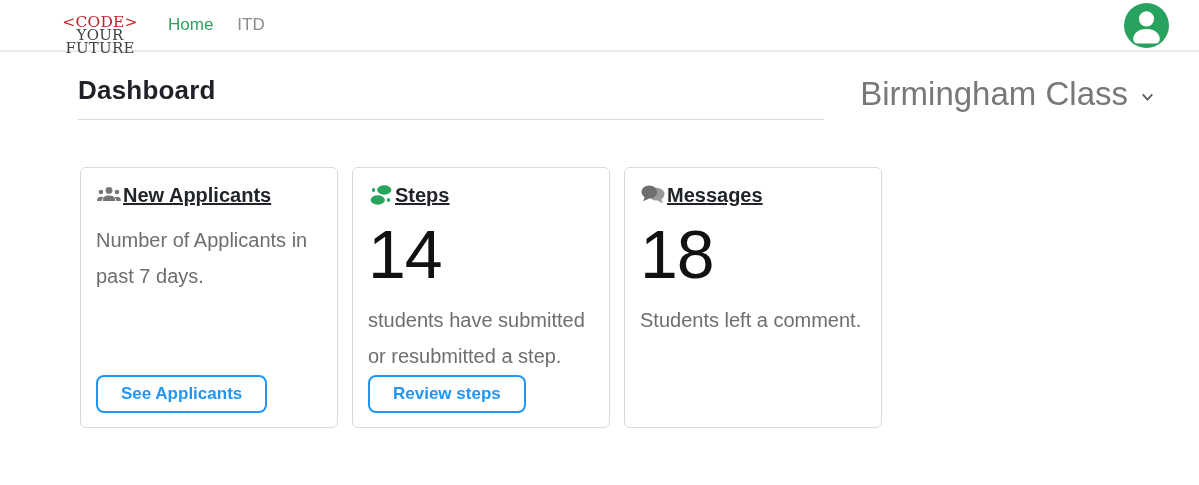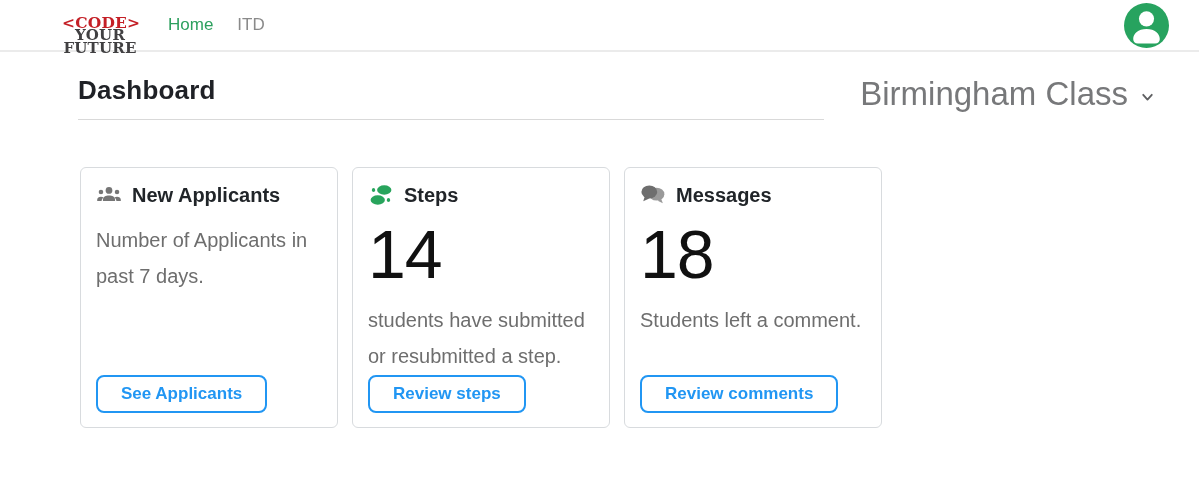--- a/index.html
+++ b/index.html
@@ -6,21 +6,21 @@
   html, body { width: 1199px; height: 485px; background: #ffffff; overflow: hidden; }
   body { font-family: "Liberation Sans", sans-serif; color: #212529; }
 
   
   .navbar {
     height: 52px; background: #fff; border-bottom: 2px solid #ebebeb;
     display: flex; align-items: center; padding: 0 16px 0 62px;
   }
   .logo {
     width: 76px; text-align: center; line-height: 13px;
-    font-family: "DejaVu Serif", serif; font-weight: 700; font-size: 15px;
+    font-family: "DejaVu Serif", serif; font-weight: 400; font-size: 15px;
     letter-spacing: 0.2px; cursor: pointer; margin-top: 20px;
   }
   .logo .code { color: #c41f26; font-size: 15.5px; }
   .logo .dark { color: #414042; }
   .nav-links { display: flex; align-items: center; gap: 24px; margin-left: 30px; font-size: 17px; }
   .nav-link { text-decoration: none; cursor: pointer; }
   .nav-link.active { color: #2da05e; }
   .nav-link.plain { color: #8a8a8a; }
   .nav-spacer { flex: 1; }
   .avatar-btn { width: 45px; height: 45px; margin-right: 14px; cursor: pointer; border: none; background: transparent; padding: 0; }
@@ -39,21 +39,21 @@
     margin-top: -8px;
   }
 
   
   .cards { display: flex; gap: 14px; padding: 47px 0 0 80px; }
   .card {
     width: 258px; height: 261px; background: #fff;
     border: 1px solid #d8dbde; border-radius: 6px;
     padding: 14px 15px; display: flex; flex-direction: column;
   }
-  .card-header { display: flex; align-items: center; gap: 10px; }
+  .card-header { display: flex; align-items: center; gap: 1px; text-decoration: underline; }
   .card-title { font-size: 20px; font-weight: 600; color: #212529; }
   .card-icon { flex: 0 0 auto; display: inline-flex; }
   .card-value { font-size: 68px; font-weight: 400; line-height: 1.0; color: #111; margin-top: 12px; letter-spacing: -1px; }
   .card-desc { font-size: 20px; color: #6e6e6e; line-height: 1.8; margin-top: 14px; padding-right: 4px; }
   .card-btn {
     margin-top: auto; align-self: flex-start;
     background: #fff; border: 2px solid #2196f3; border-radius: 8px;
     color: #2196f3; font-family: "Liberation Sans", sans-serif;
     font-size: 17px; font-weight: 700; padding: 7px 23px; cursor: pointer;
   }
@@ -149,16 +149,15 @@
           <ellipse cx="15.3" cy="11.2" rx="7.2" ry="5.9" fill="#9a9a9a"></ellipse>
           <path d="M19.5,15.5 l1.6,4 l-4.8,-2.2 z" fill="#9a9a9a"></path>
           <ellipse cx="8.6" cy="9.2" rx="7.3" ry="6" fill="#6e6e6e"></ellipse>
           <path d="M4.4,13.2 l-1.4,4.6 l5.6,-2.6 z" fill="#6e6e6e"></path>
         </svg>
       </span>
       <span class="card-title">Messages</span>
     </div>
     <div class="card-value">18</div>
     <div class="card-desc">Students left a comment.</div>
-    <button class="card-btn">Review comments</button>
   </div>
 
 </div>
 
 </body></html>

